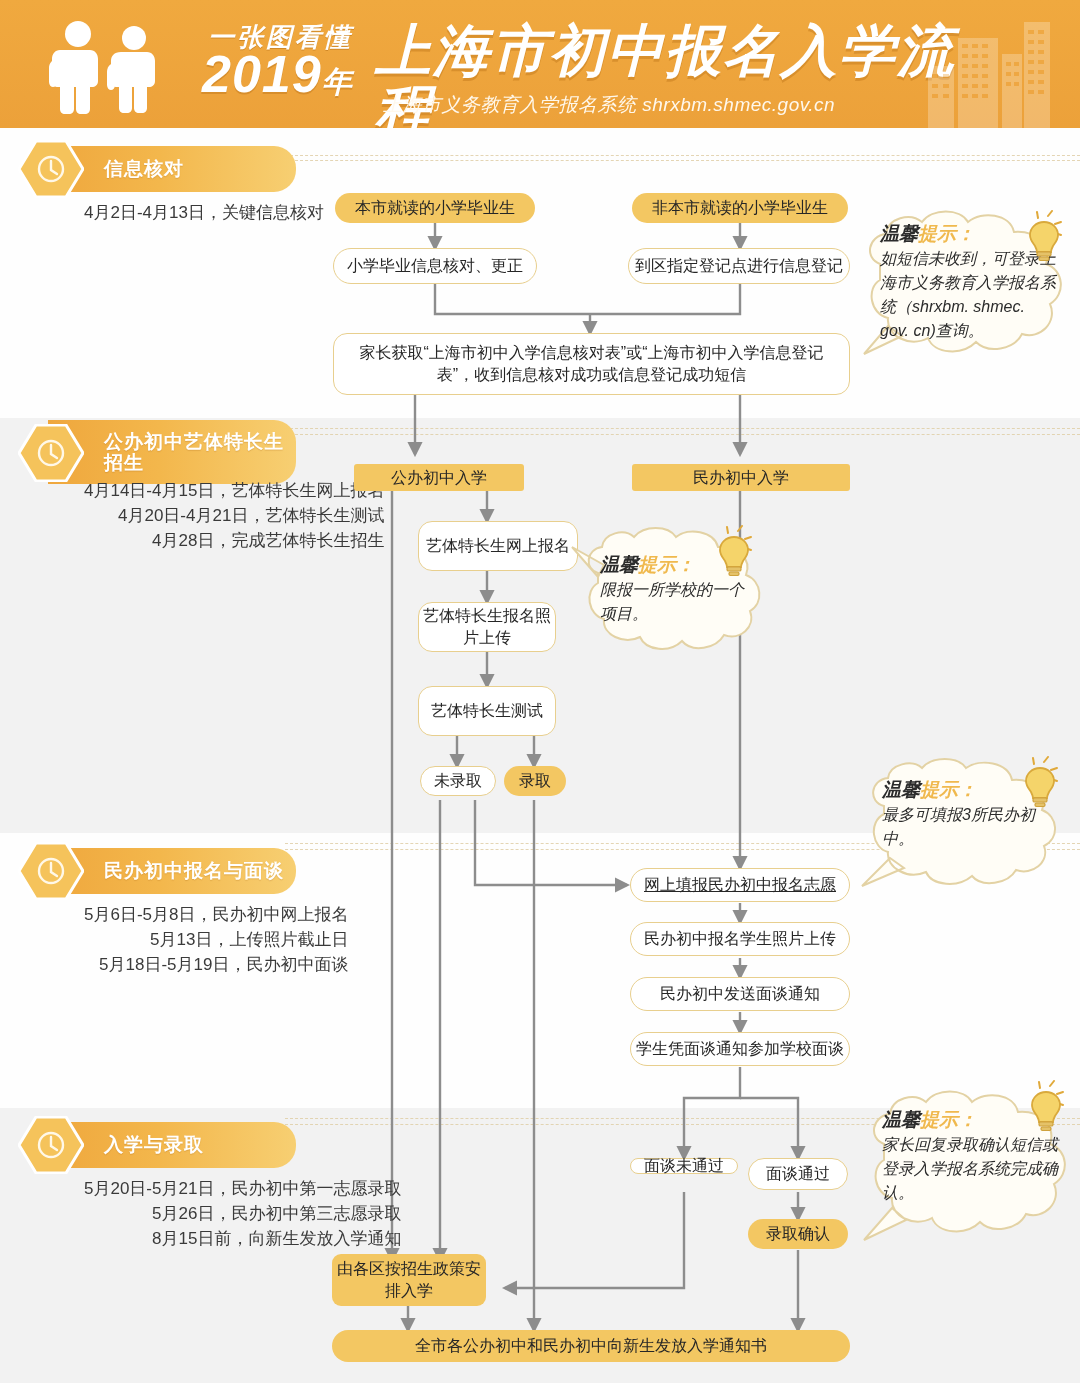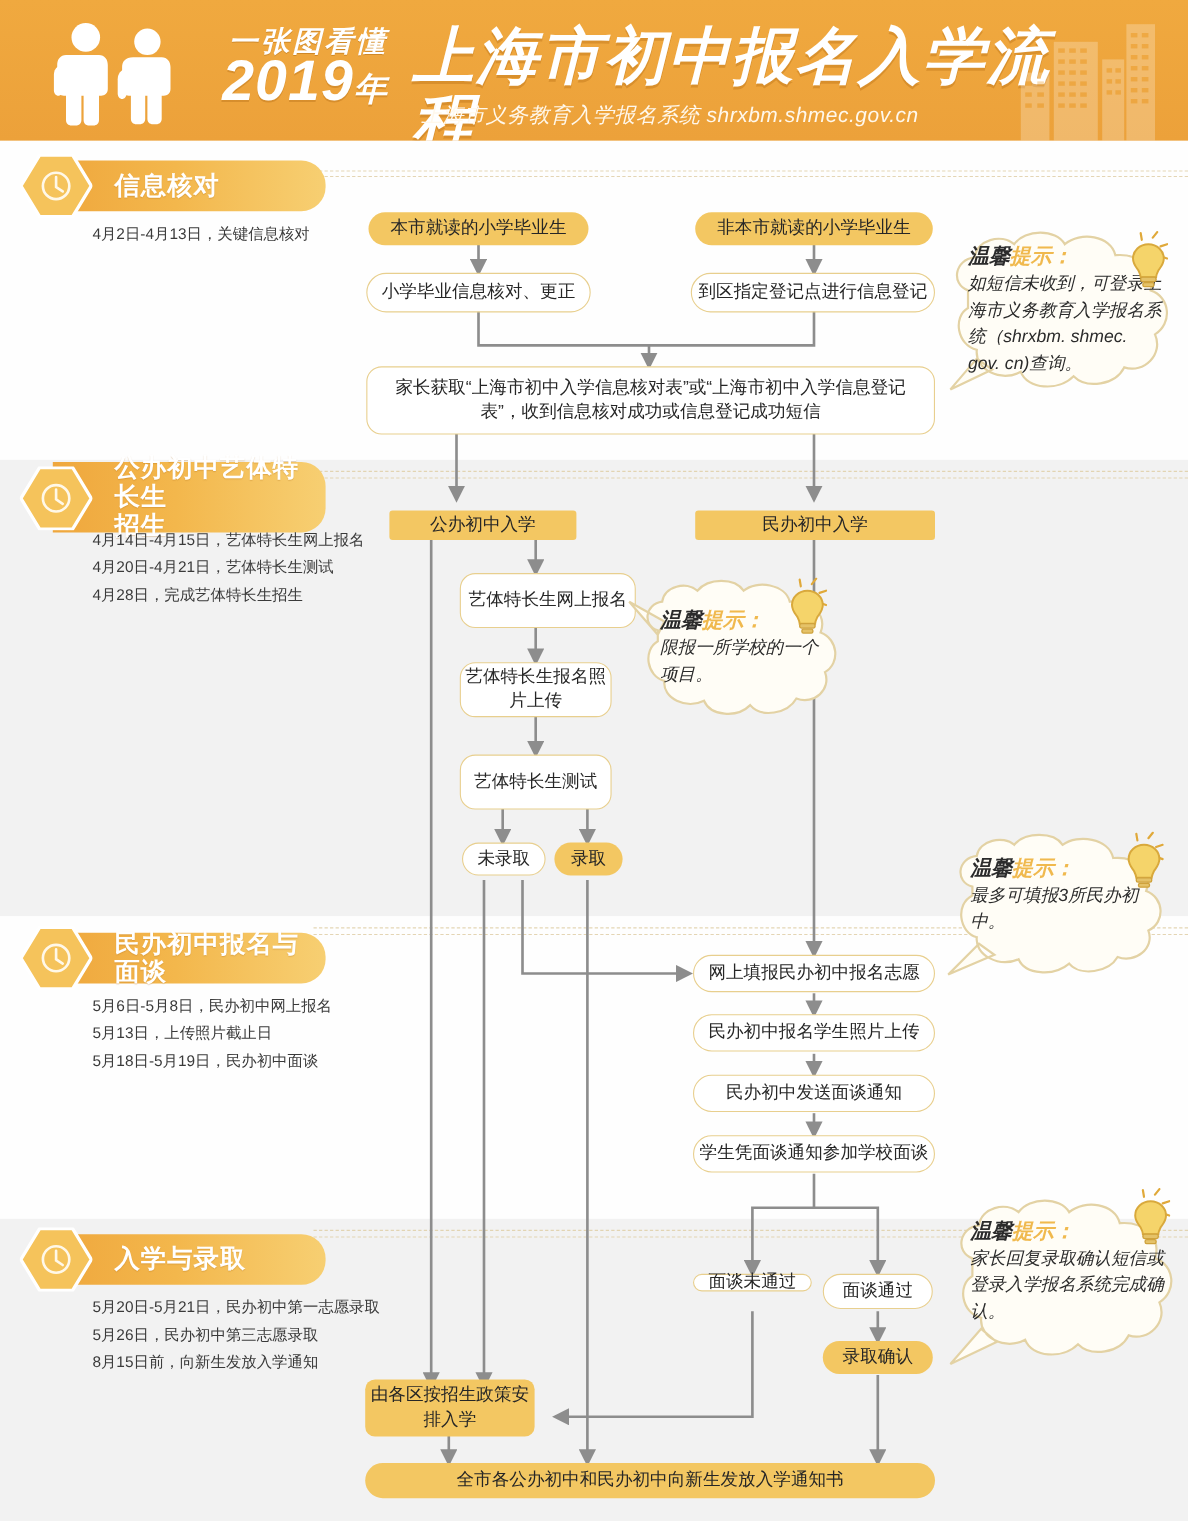--- a/index.html
+++ b/index.html
@@ -32,25 +32,25 @@
   .band.grey{background:#f2f2f2;}
   .dashline{position:absolute;left:285px;width:795px;height:0;border-top:1px dashed #e0cfa8;opacity:.85;}
 
   
   .sec{position:absolute;height:46px;}
   .sec.two{height:64px;}
   .pill{position:absolute;left:48px;top:0;height:100%;width:248px;
      background:linear-gradient(90deg,#efa73d 0%,#f3b74c 45%,#f7cf72 100%);
      border-radius:0 22px 22px 0;}
   .pill .txt{position:absolute;left:56px;top:0;right:8px;height:100%;display:flex;
-     align-items:center;color:#fff;font-size:23px;font-weight:bold;letter-spacing:1px;
+     align-items:center;color:#fff;font-size:19px;font-weight:bold;letter-spacing:1px;
      line-height:1.12;text-shadow:0 1px 1px rgba(160,90,10,.25);}
   .pill.two .txt{align-items:center;}
   .hexo{position:absolute;left:18px;top:-6px;width:66px;height:58px;}
-  .dates{position:absolute;left:84px;color:#3a3a3a;font-size:14px;line-height:25px;white-space:nowrap;}
+  .dates{position:absolute;left:84px;color:#3a3a3a;font-size:17px;line-height:25px;white-space:nowrap;text-align:right;}
 
   
   svg.flow{position:absolute;left:0;top:0;width:1080px;height:1383px;pointer-events:none;}
 
   
   .node{position:absolute;box-sizing:border-box;display:flex;align-items:center;
      justify-content:center;text-align:center;color:#262626;font-size:16px;line-height:1.35;}
   .node.solid{background:#f3c762;border-radius:9px;color:#262626;}
   .node.solid.sq{border-radius:3px;}
   .node.hollow{background:#fff;border:1.6px solid #e8cf8e;border-radius:22px;}
@@ -302,21 +302,21 @@
   <div class="node solid sq" style="left:354px;top:464px;width:170px;height:27px;">公办初中入学</div>
   <div class="node solid sq" style="left:632px;top:464px;width:218px;height:27px;">民办初中入学</div>
 
   <div class="node hollow tall" style="left:418px;top:521px;width:160px;height:50px;">艺体特长生网上报名</div>
   <div class="node hollow tall" style="left:418px;top:602px;width:138px;height:50px;">艺体特长生报名照片上传</div>
   <div class="node hollow tall" style="left:418px;top:686px;width:138px;height:50px;">艺体特长生测试</div>
 
   <div class="node hollow" style="left:420px;top:766px;width:76px;height:30px;">未录取</div>
   <div class="node solid pill" style="left:504px;top:766px;width:62px;height:30px;">录取</div>
 
-  <div class="node hollow" style="left:630px;top:868px;width:220px;height:34px;">网上填报民办初中报名志愿</div>
+  <div class="node hollow" style="left:630px;top:868px;width:220px;height:34px;text-decoration:underline;">网上填报民办初中报名志愿</div>
   <div class="node hollow" style="left:630px;top:977px;width:220px;height:34px;">民办初中发送面谈通知</div>
   <div class="node hollow" style="left:630px;top:922px;width:220px;height:34px;">民办初中报名学生照片上传</div>
   <div class="node hollow" style="left:630px;top:1032px;width:220px;height:34px;">学生凭面谈通知参加学校面谈</div>
 
   <div class="node hollow" style="left:630px;top:1158px;width:108px;height:16px;">面谈未通过</div>
   <div class="node hollow" style="left:748px;top:1158px;width:100px;height:32px;">面谈通过</div>
 
   <div class="node solid pill" style="left:748px;top:1219px;width:100px;height:30px;">录取确认</div>
 
   <div class="node solid" style="left:332px;top:1254px;width:154px;height:52px;">由各区按招生政策安排入学</div>

